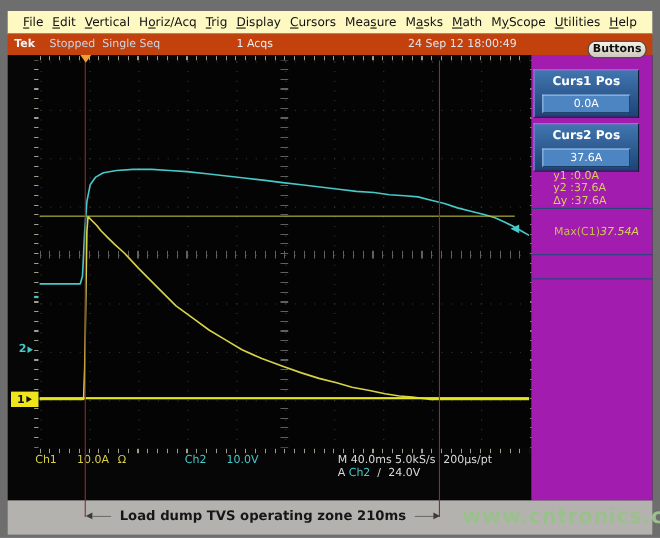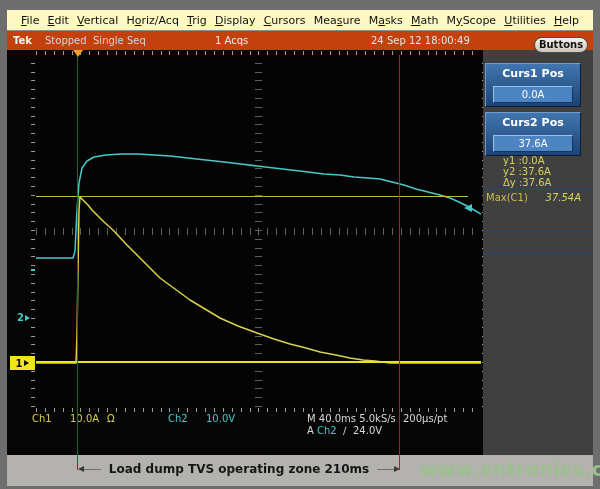--- a/index.html
+++ b/index.html
@@ -53,21 +53,21 @@
                      border-bottom:3px solid transparent; border-left:5px solid #45c8c8; }
   .ch1-marker { left:3px; top:306px; width:25px; height:14px; background:#f0e41c;
                 color:#111; font-size:10px; font-weight:bold; display:flex;
                 align-items:center; justify-content:center; gap:2px; }
   .ch1-marker .tri { width:0; height:0; border-top:3px solid transparent;
                      border-bottom:3px solid transparent; border-left:5px solid #111; }
   .ro { font-size:10px; white-space:nowrap; }
   .yel { color:#d8d24a; } .cyn { color:#48c8c8; } .wht { color:#d9d9d9; }
 
   
-  .rpanel { left:483px; top:50px; width:110px; height:405px; background:#404040; z-index:2; }
+  .rpanel { left:483px; top:50px; width:110px; height:405px; background:#a21caf; z-index:2; }
   .cursbox { left:2px; width:96px; height:44px; border:1px solid #0b1c33;
              background:linear-gradient(#4176b0,#1c4376); border-top-color:#6e9cce;
              border-left-color:#6e9cce; }
   .cursbox .ttl { position:absolute; top:3px; left:0; width:100%; text-align:center;
                   color:#fff; font-size:11px; font-weight:bold; }
   .cursbox .val { position:absolute; left:7px; top:22px; width:80px; height:17px;
                   background:#4d84c2; border:1px solid #16345c; border-top-color:#9dc0e6;
                   border-left-color:#9dc0e6; color:#fff; font-size:10px; text-align:center;
                   line-height:15px; }
   .prow { left:0; width:110px; display:flex; justify-content:flex-start;
@@ -178,21 +178,21 @@
     </div>
     <div class="abs prow" style="top:116px;">
       <span>y2 :</span>
       <span>37.6A</span>
     </div>
     <div class="abs prow" style="top:127px;">
       <span>Δy :</span>
       <span>37.6A</span>
     </div>
     <div class="abs psep" style="top:139px;"></div>
-    <div class="abs mrow" style="top:142px;color:#c9bd50;">
+    <div class="abs mrow" style="top:156px;color:#c9bd50;justify-content:flex-end;">
       <span>Max(C1)</span>
       <span style="color:#d8d455;font-style:italic;">37.54A</span>
     </div>
     <div class="abs psep" style="top:181px;"></div>
     <div class="abs psep" style="top:203px;"></div>
   </div>
 
   <div class="abs band">
     <div class="abs ann">
       <span class="arrow-l"></span>

